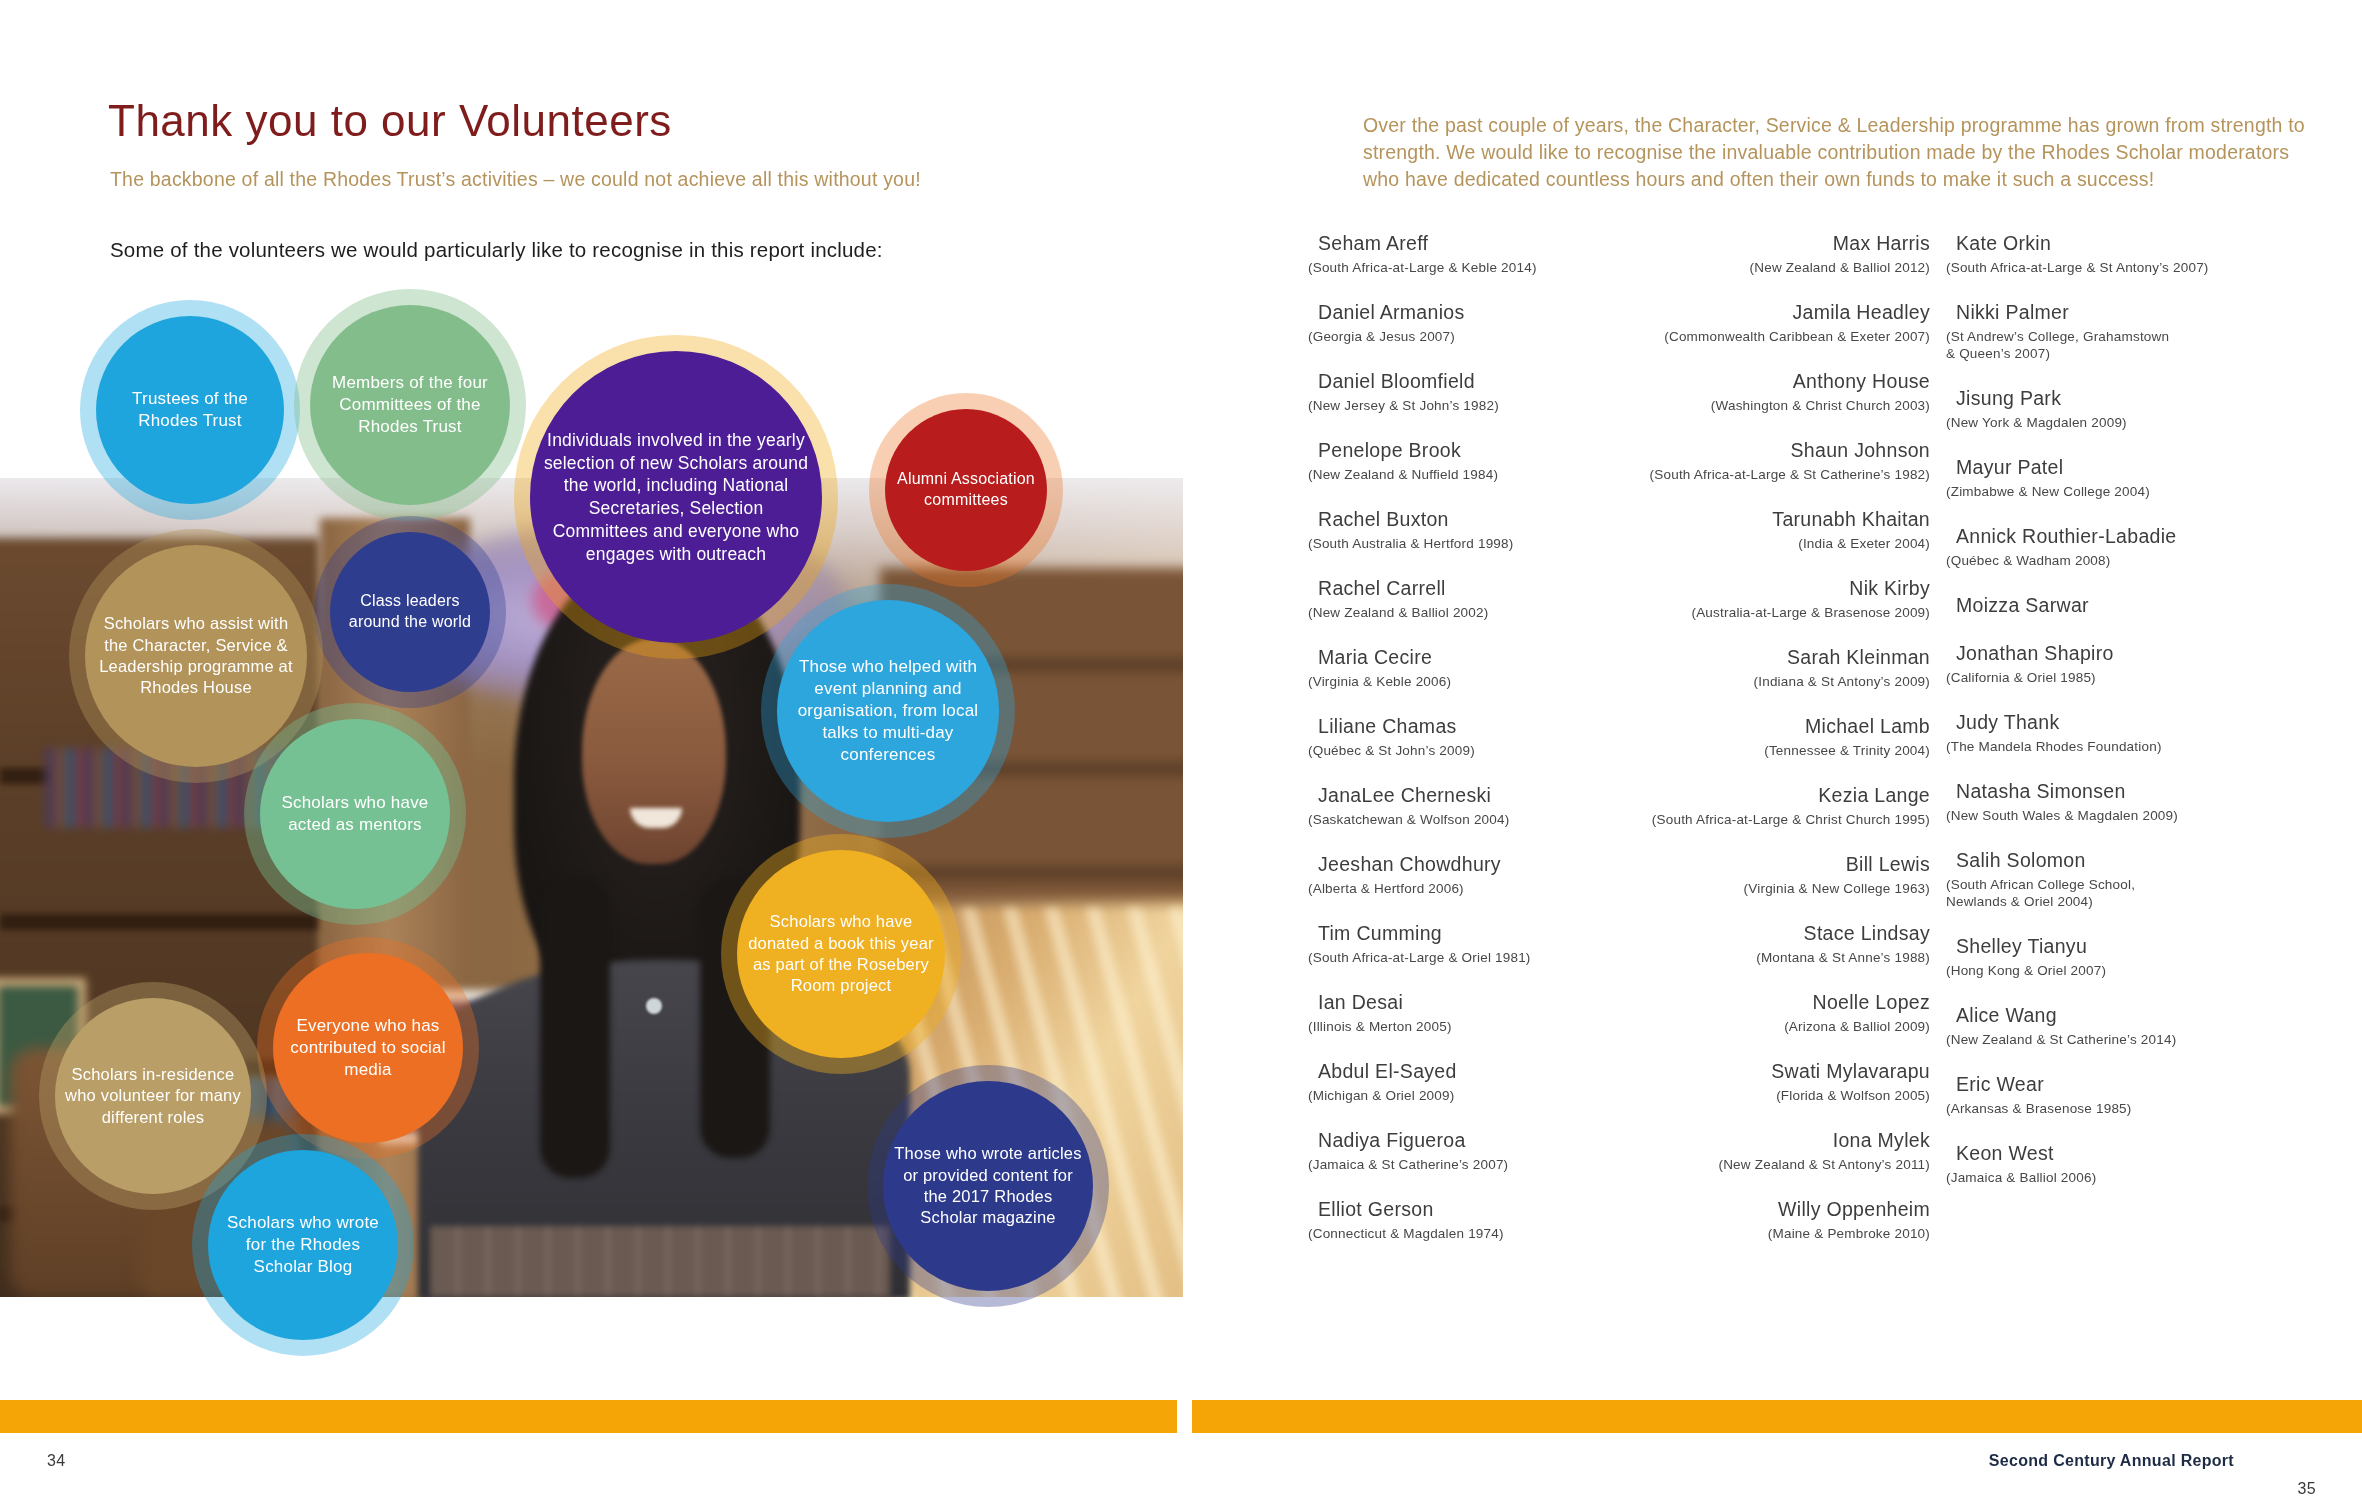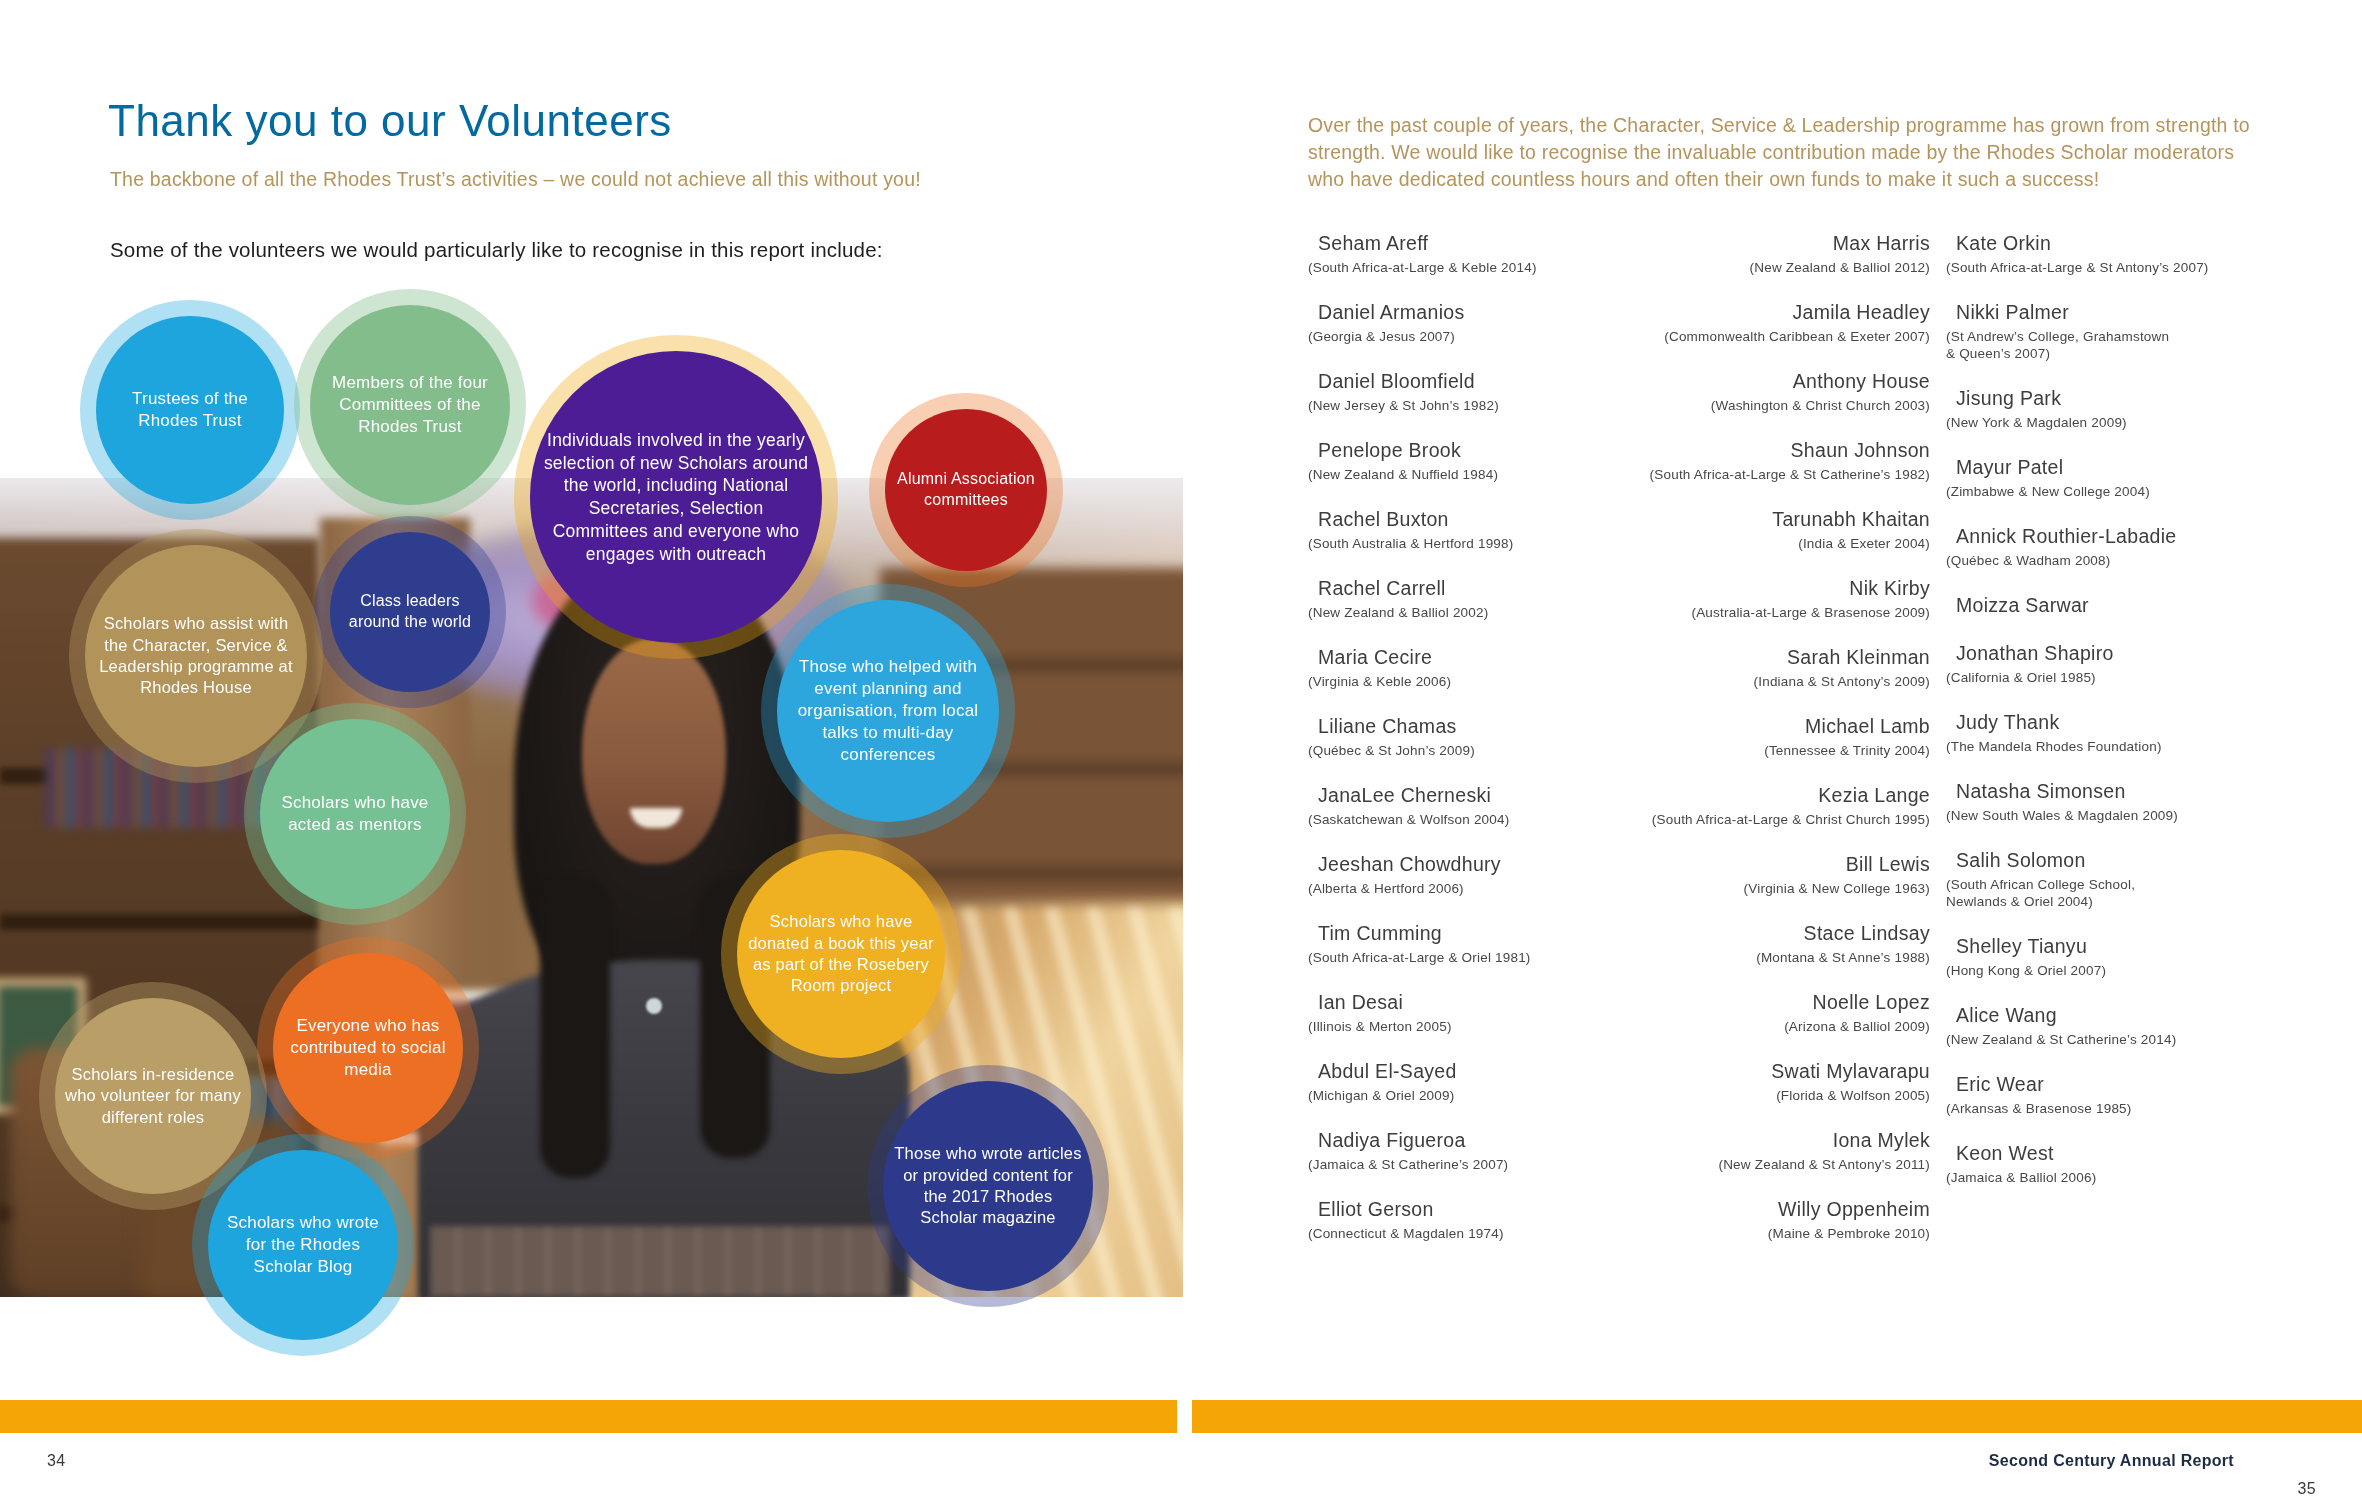--- a/index.html
+++ b/index.html
@@ -3,21 +3,21 @@
 <meta charset="utf-8">
 <style>
   html,body{margin:0;padding:0;background:#ffffff;}
   #canvas{
     position:relative;width:2362px;height:1506px;background:#ffffff;
     font-family:"Liberation Sans",sans-serif;overflow:hidden;
   }
   
   .page-title{
     position:absolute;left:108px;top:96px;font-size:44px;font-weight:300;
-    color:#0369a1;letter-spacing:0.5px;
+    color:#7f1d1d;letter-spacing:0.5px;
   }
   .page-subtitle{
     position:absolute;left:110px;top:168px;font-size:19.5px;font-weight:400;
     letter-spacing:0.2px;
   }
   .left-intro{
     position:absolute;left:110px;top:238px;font-size:20.5px;color:#1e1e1e;
     letter-spacing:0.2px;
   }
   
@@ -83,21 +83,21 @@
   .b5{left:85px;top:545px;width:222px;height:222px;font-size:16.5px;}
   .b6{left:260px;top:719px;width:190px;height:190px;font-size:17px;}
   .b7{left:777px;top:600px;width:222px;height:222px;font-size:17px;}
   .b8{left:737px;top:850px;width:208px;height:208px;font-size:16.5px;}
   .b9{left:273px;top:953px;width:190px;height:190px;font-size:17px;}
   .b10{left:55px;top:998px;width:196px;height:196px;font-size:16.5px;}
   .b11{left:208px;top:1150px;width:190px;height:190px;font-size:17px;}
   .b12{left:883px;top:1081px;width:210px;height:210px;font-size:16.5px;}
   
   .right-intro{
-    position:absolute;left:1308px;top:112px;width:960px;font-size:19.5px;
+    position:absolute;left:1363px;top:112px;width:960px;font-size:19.5px;
     line-height:27px;font-weight:400;letter-spacing:0.2px;
   }
   .col{position:absolute;top:232px;width:302px;}
   .col-1{left:1308px;}
   .col-2{left:1628px;text-align:right;}
   .col-3{left:1946px;}
   .entry{margin-bottom:25px;}
   .v-name{font-size:19.5px;line-height:23px;color:#3d3d3d;letter-spacing:0.3px;margin-left:10px;}
   .v-detail{font-size:13.5px;line-height:17px;color:#474747;margin-top:4px;letter-spacing:0.2px;white-space:pre-line;}
   

